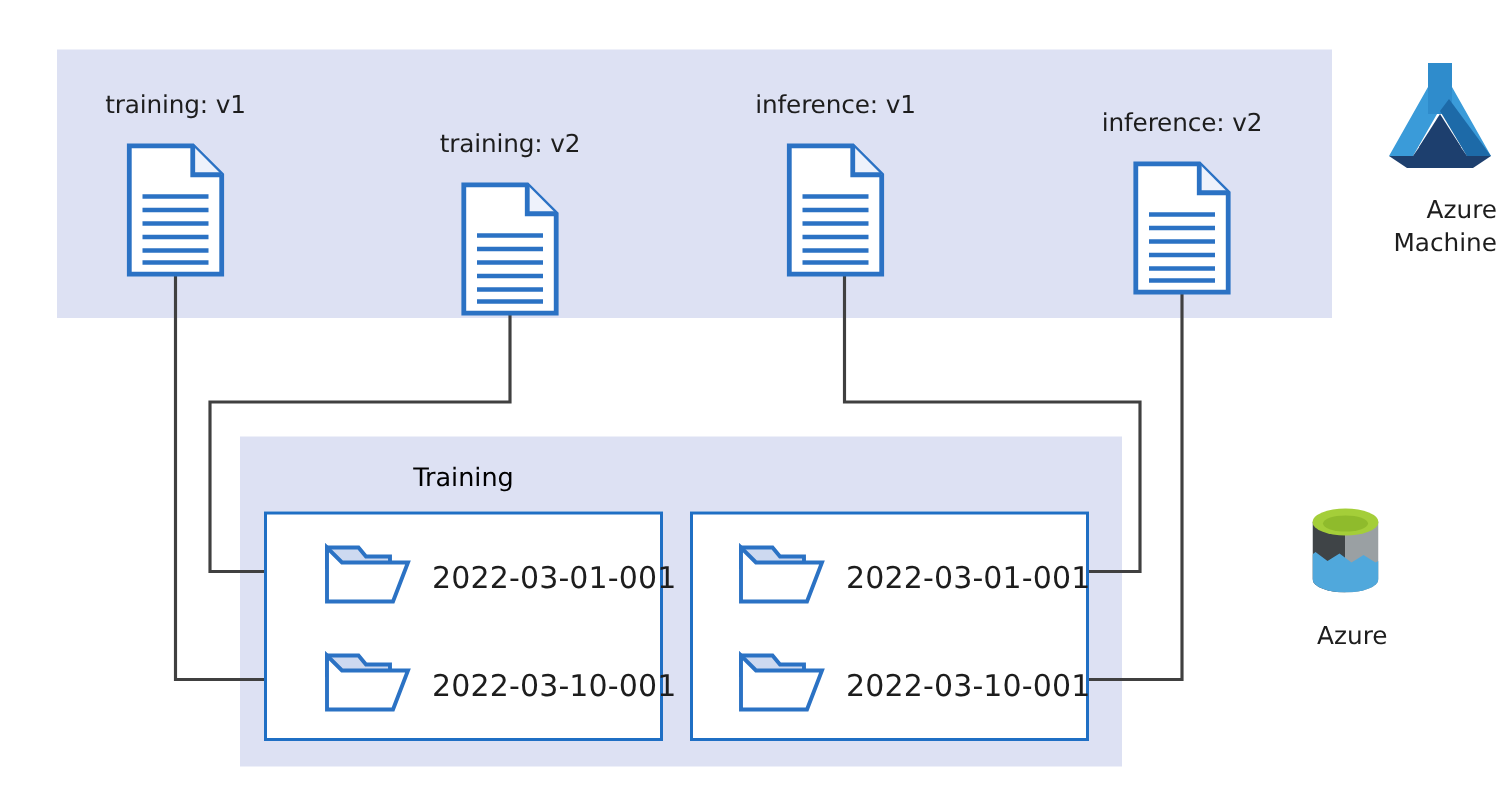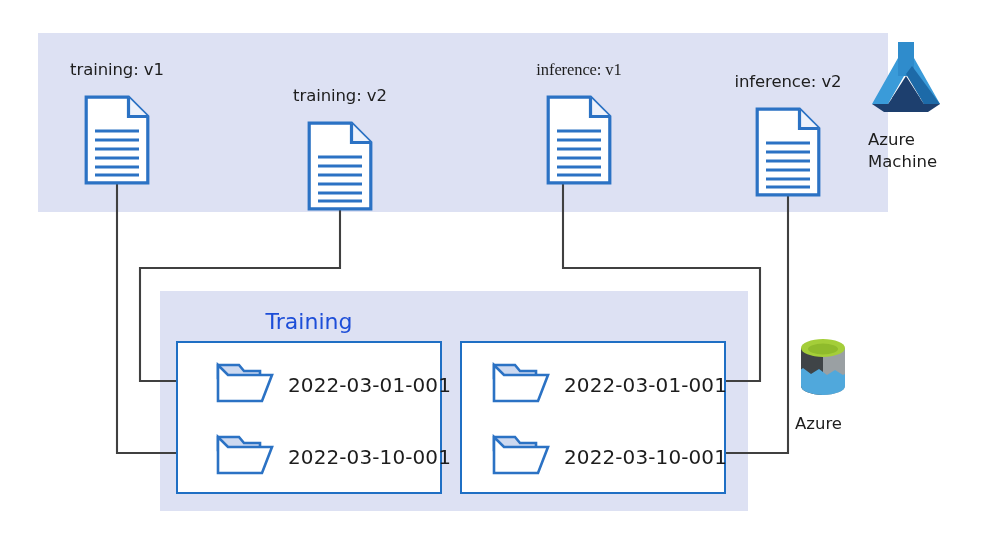--- a/index.html
+++ b/index.html
@@ -52,40 +52,40 @@
   .group-box {
     position: absolute;
     border: 2.5px solid #1f6fc4;
     background: #ffffff;
     box-sizing: border-box;
   }
   .group-title {
     position: absolute;
     width: 100%;
     text-align: center;
-    font-size: 22px;
-    color: #1d4ed8;
+    font-size: 17px;
+    color: #000000;
     line-height: 1;
     white-space: nowrap;
   }
   .folder-row {
     position: absolute;
     display: flex;
     align-items: center;
     gap: 14px;
   }
   .folder-name {
     font-size: 20px;
     color: #1d1d1d;
     white-space: nowrap;
     letter-spacing: 0.1px;
   }
   .brand {
     position: absolute;
-    text-align: left;
+    text-align: right;
     width: 130px;
   }
   .brand-label {
     font-size: 16.5px;
     color: #1d1d1d;
     line-height: 1.32;
     margin-top: 9px;
   }
   .brand-label div { white-space: nowrap; }
   #wires {
@@ -155,21 +155,21 @@
           <line x1="11" y1="45" x2="55" y2="45"></line>
           <line x1="11" y1="54" x2="55" y2="54"></line>
           <line x1="11" y1="63" x2="55" y2="63"></line>
           <line x1="11" y1="72" x2="55" y2="72"></line>
           <line x1="11" y1="80" x2="55" y2="80"></line>
         </g>
       </svg>
     </div>
   </div>
 
-  <div class="doc-col" style="left:499px; top:62px;font-family:Liberation Serif, serif;">
+  <div class="doc-col" style="left:477px; top:62px;">
     <div class="doc-label">inference: v1</div>
     <div class="doc-icon">
       <svg width="66" height="90" viewBox="0 0 66 90">
         <path d="M2.2,2.2 H44.5 L63.8,21.5 V87.8 H2.2 Z" fill="#ffffff" stroke="#2b72c4" stroke-width="3.2" stroke-linejoin="miter"></path>
         <path d="M44.5,2.2 V21.5 H63.8" fill="#eef2fb" stroke="#2b72c4" stroke-width="3.2" stroke-linejoin="miter"></path>
         <g stroke="#2b72c4" stroke-width="2.9" stroke-linecap="butt">
           <line x1="11" y1="36" x2="55" y2="36"></line>
           <line x1="11" y1="45" x2="55" y2="45"></line>
           <line x1="11" y1="54" x2="55" y2="54"></line>
           <line x1="11" y1="63" x2="55" y2="63"></line>

